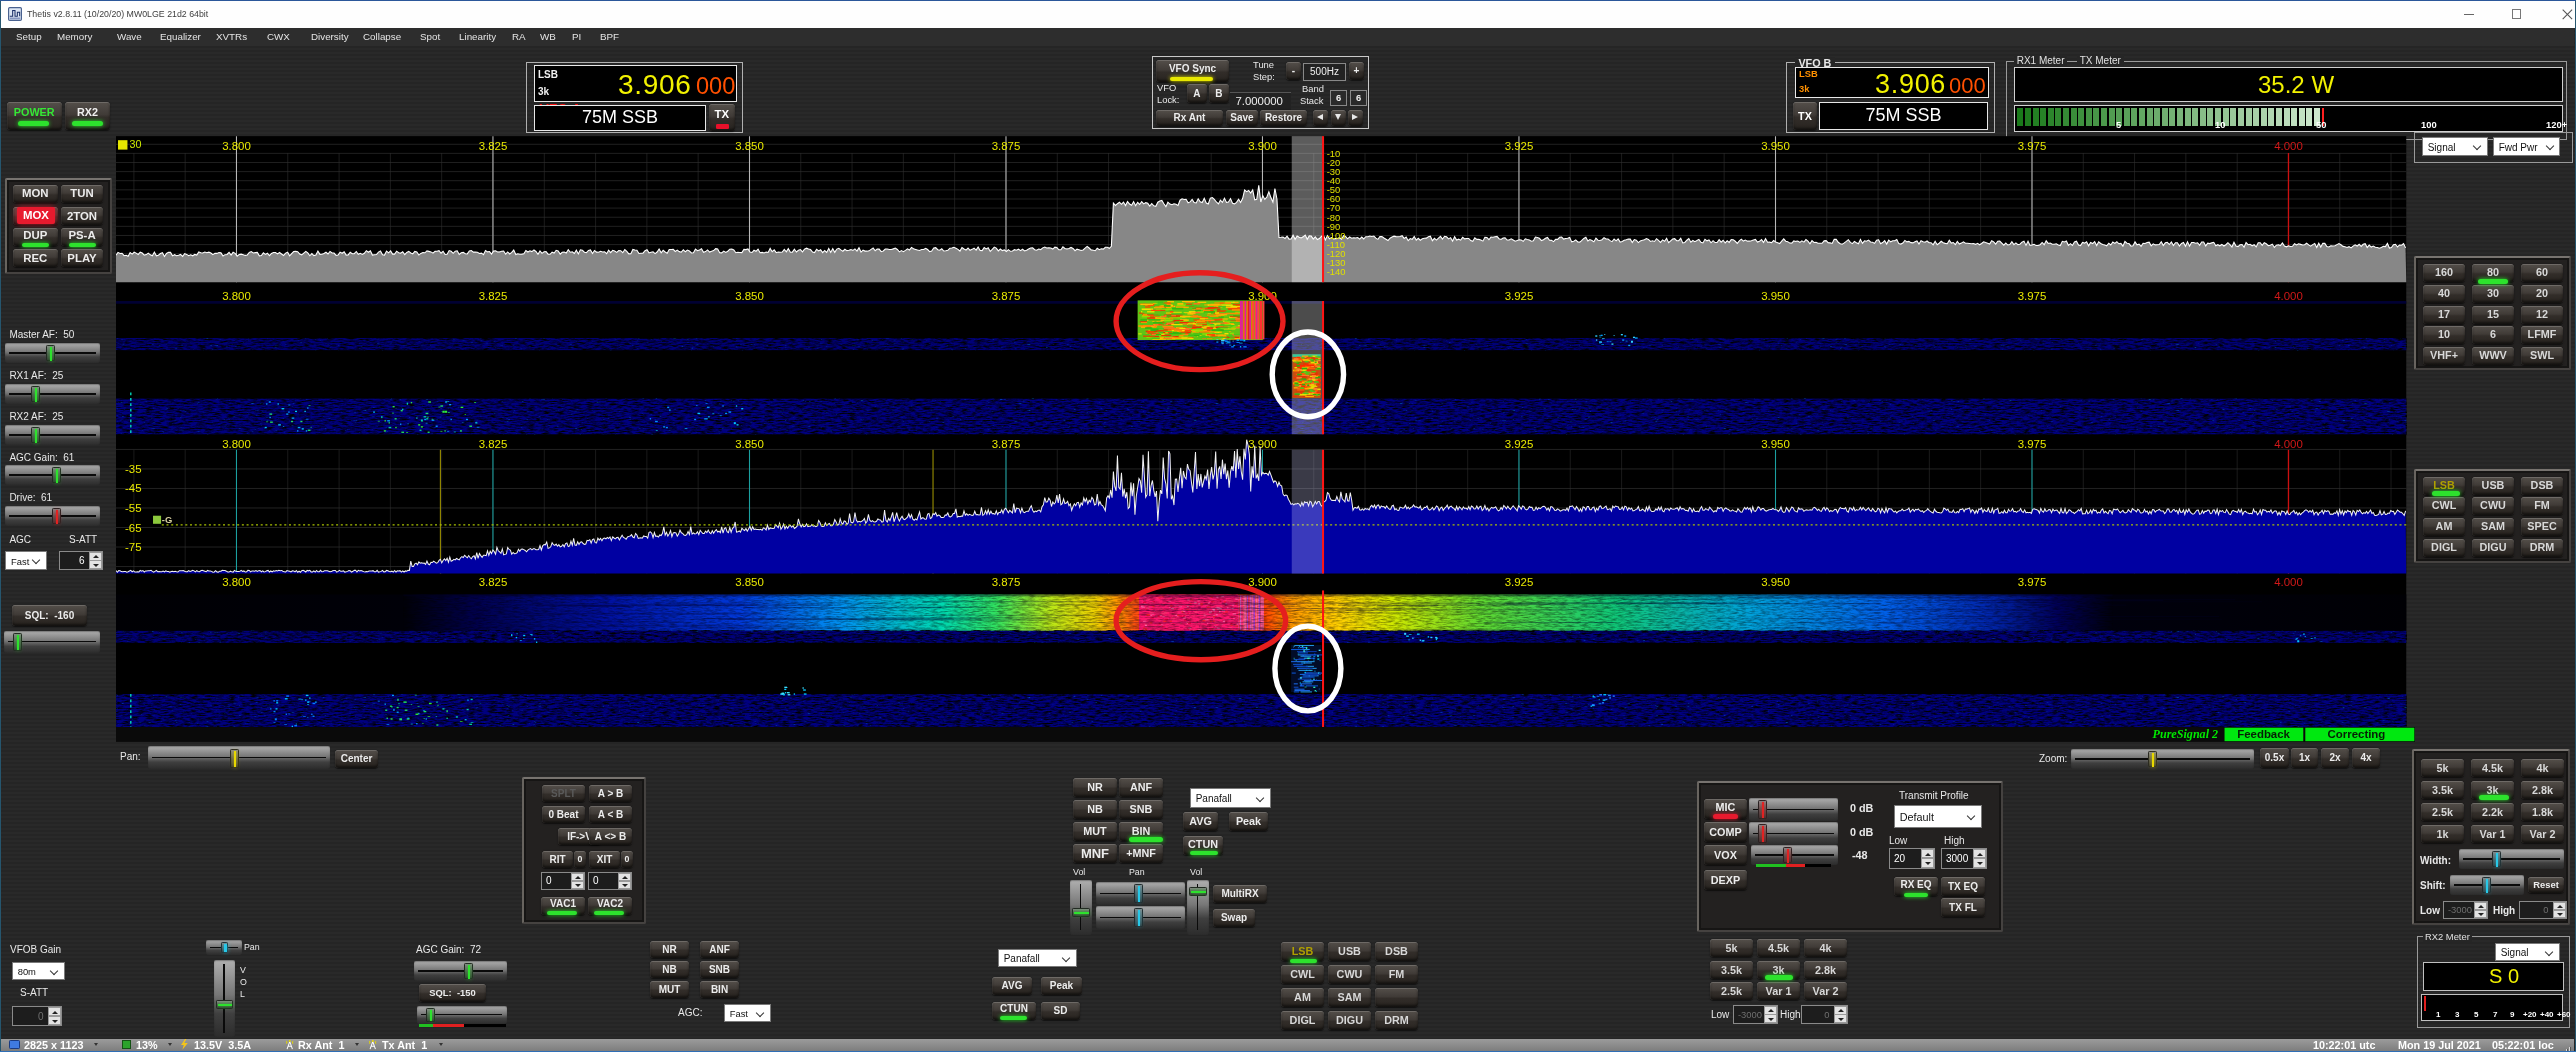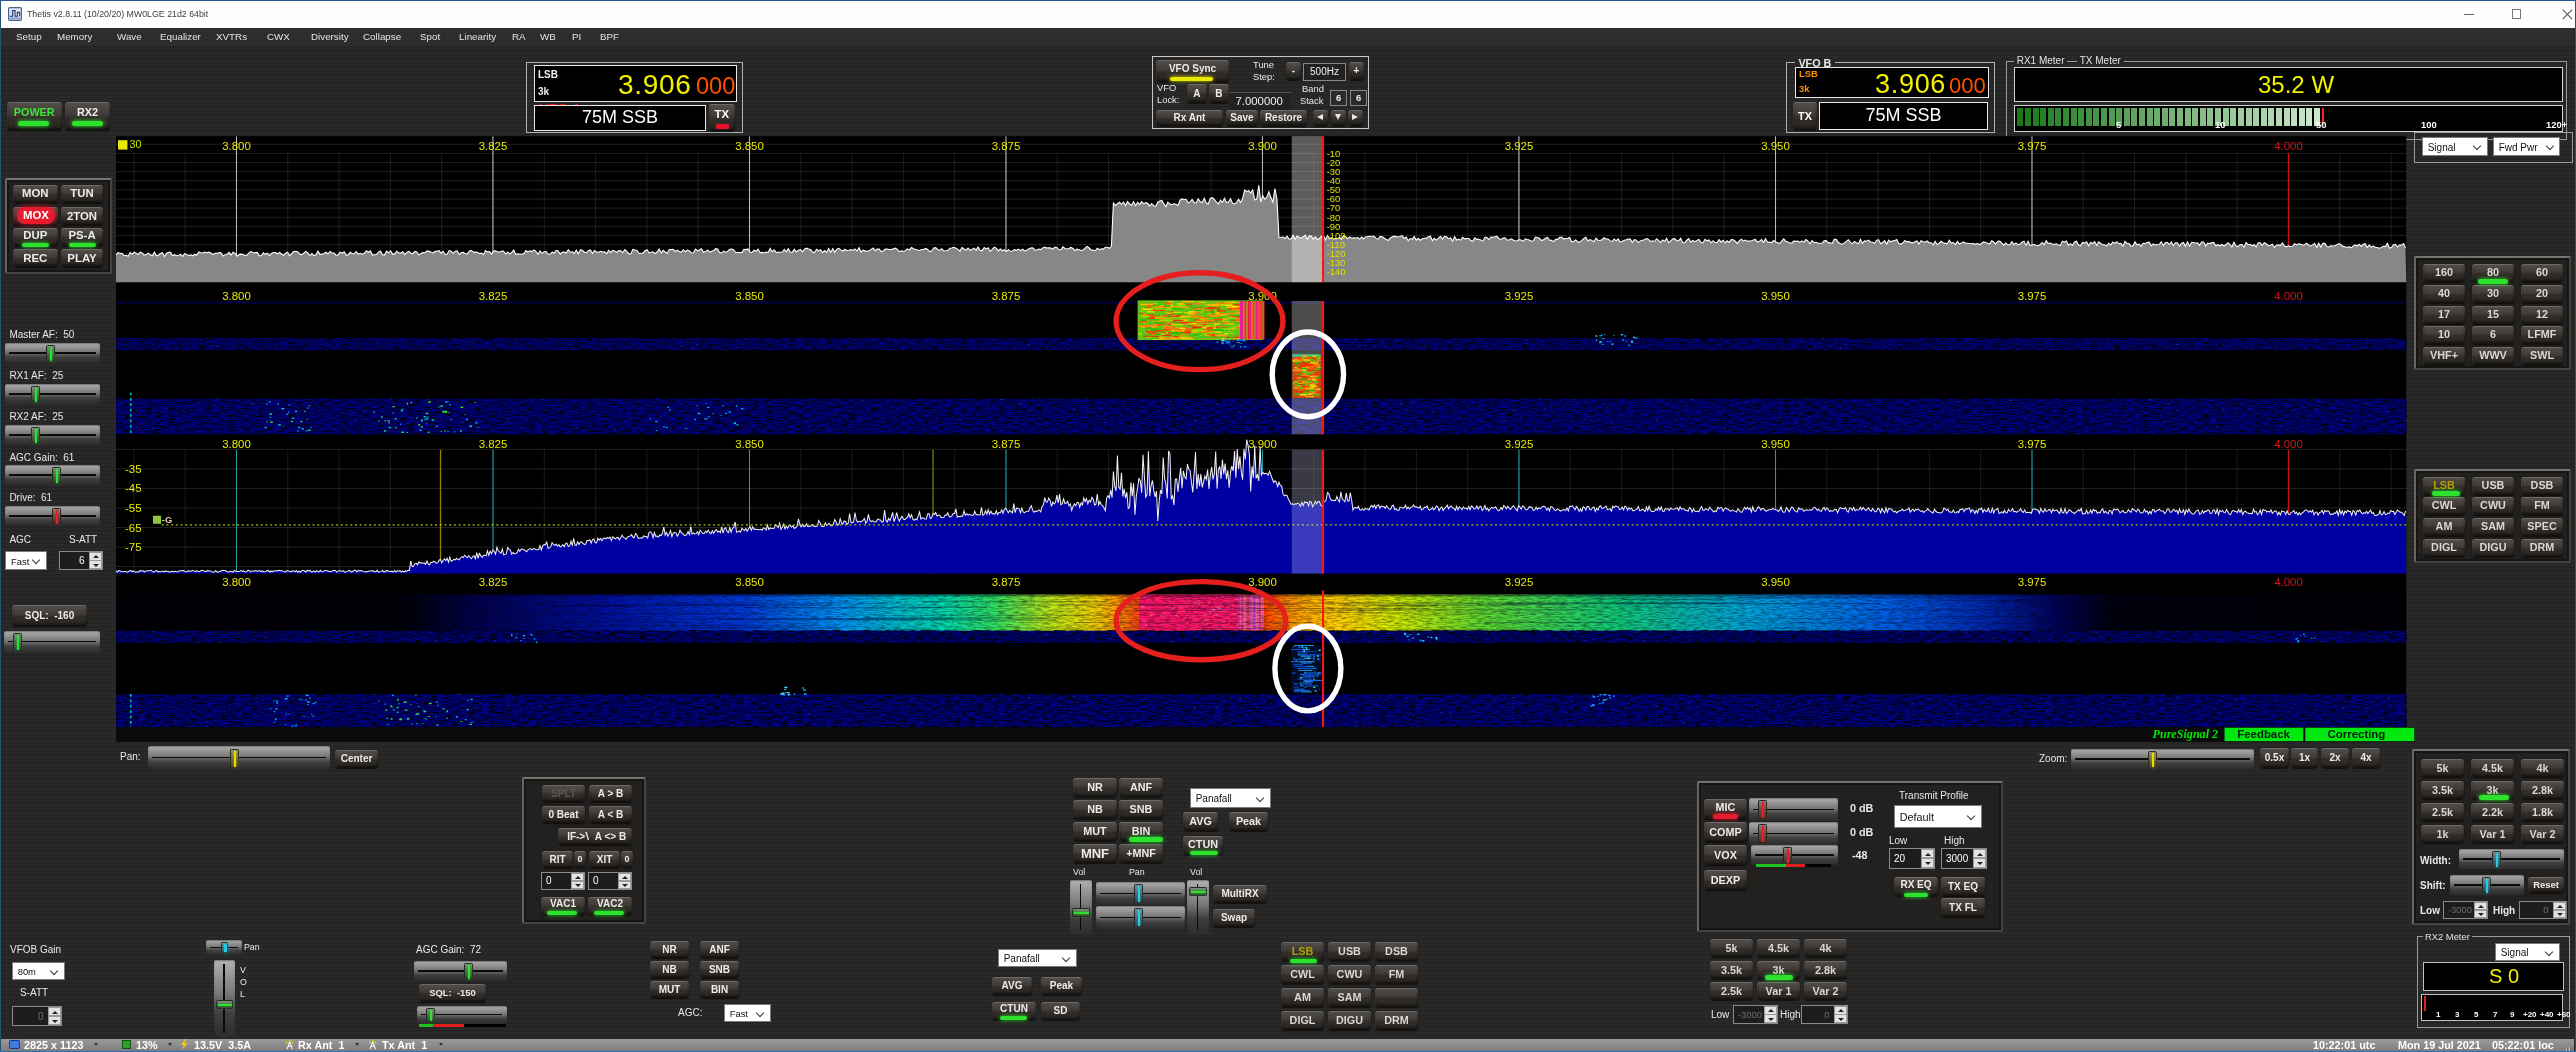--- a/index.html
+++ b/index.html
@@ -46,21 +46,21 @@
     <div style="position:absolute;left:572px;top:31px;font-size:9.8px;color:#e4e4e4;font-weight:400;white-space:nowrap;">PI</div>
     <div style="position:absolute;left:600px;top:31px;font-size:9.8px;color:#e4e4e4;font-weight:400;white-space:nowrap;">BPF</div>
     <div class="btn" style="left:6.7px;top:102px;width:55px;height:28px;font-size:10.8px;line-height:20px;color:#35e835;">POWER</div>
     <div style="position:absolute;left:18px;top:121px;width:31px;height:5.4px;background:#2de22d;border-radius:5.4px;box-shadow:0 0 4.7px #2de22d;"></div>
     <div class="btn" style="left:65px;top:102px;width:45px;height:28px;font-size:10.8px;line-height:20px;color:#f0f0f0;">RX2</div>
     <div style="position:absolute;left:72px;top:121px;width:31px;height:5.4px;background:#2de22d;border-radius:5.4px;box-shadow:0 0 4.7px #2de22d;"></div>
     <div style="position:absolute;left:4.7px;top:178px;width:107px;height:96px;background:#232120;border:2.7px solid;border-color:#77736f #454240 #454240 #68645f;box-shadow:inset 0 0 0 2px #161514;border-radius:2px;"></div>
     <div class="btn" style="left:12.8px;top:185px;width:45px;height:17.5px;font-size:11.4px;line-height:17.5px;color:#ececec;">MON</div>
     <div class="btn" style="left:61px;top:185px;width:42px;height:17.5px;font-size:11.4px;line-height:17.5px;color:#ececec;">TUN</div>
     <div class="btn" style="left:12.8px;top:207px;width:45px;height:18px;font-size:11.4px;line-height:18px;color:#ececec;"></div>
-    <div class="" style="position:absolute;left:17px;top:207px;width:38px;height:17px;background:#e81a2e;border-radius:8px;box-shadow:0 0 6px rgba(240,30,50,.8);color:#fff;font-weight:700;font-size:11.4px;text-align:center;line-height:17px;">MOX</div>
+    <div class="" style="position:absolute;left:17px;top:207px;width:38px;height:17px;background:#e81a2e;border-radius:2px;box-shadow:0 0 6px rgba(240,30,50,.8);color:#fff;font-weight:700;font-size:11.4px;text-align:center;line-height:17px;">MOX</div>
     <div class="btn" style="left:61px;top:207px;width:42px;height:18px;font-size:11.4px;line-height:18px;color:#ececec;">2TON</div>
     <div class="btn" style="left:12.8px;top:228px;width:45px;height:18px;font-size:11.4px;line-height:15px;color:#ececec;">DUP</div>
     <div style="position:absolute;left:22px;top:243px;width:27px;height:4px;background:#2de22d;border-radius:4px;box-shadow:0 0 4.7px #2de22d;"></div>
     <div class="btn" style="left:61px;top:228px;width:42px;height:18px;font-size:11.4px;line-height:15px;color:#ececec;">PS-A</div>
     <div style="position:absolute;left:69px;top:243px;width:27px;height:4px;background:#2de22d;border-radius:4px;box-shadow:0 0 4.7px #2de22d;"></div>
     <div class="btn" style="left:12.8px;top:249px;width:45px;height:18px;font-size:11.4px;line-height:18px;color:#ececec;">REC</div>
     <div class="btn" style="left:61px;top:249px;width:42px;height:18px;font-size:11.4px;line-height:18px;color:#ececec;">PLAY</div>
     <div style="position:absolute;left:9.4px;top:329px;font-size:10px;color:#e8e8e8;font-weight:400;white-space:nowrap;">Master AF:&nbsp; 50</div>
     <div class="sltrack" style="left:5.4px;top:343px;width:95px;height:20px;">
       <div style="position:absolute;left:4px;top:9.4px;width:87px;height:1.3px;background:#0a0a0a;"></div>

